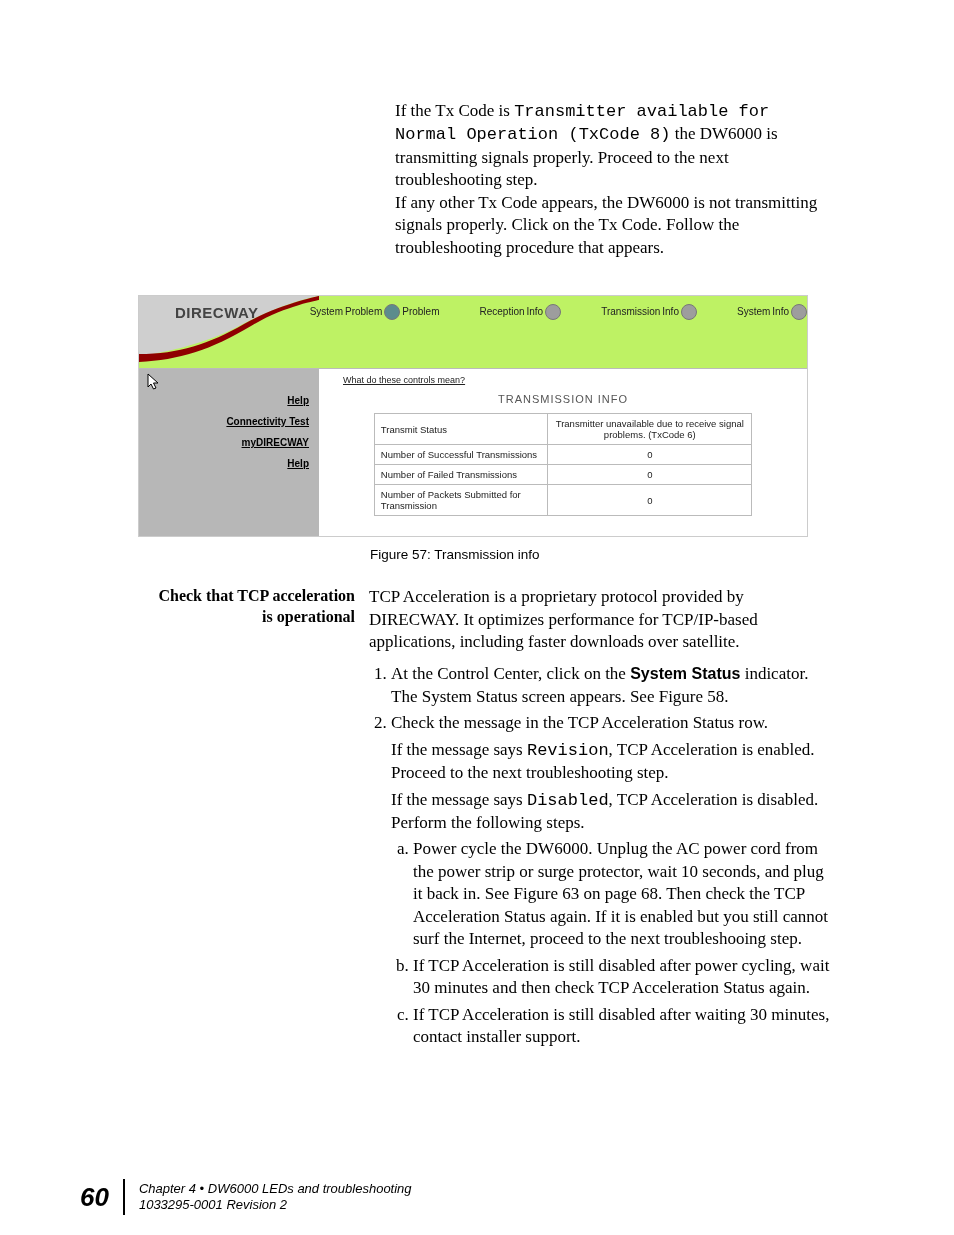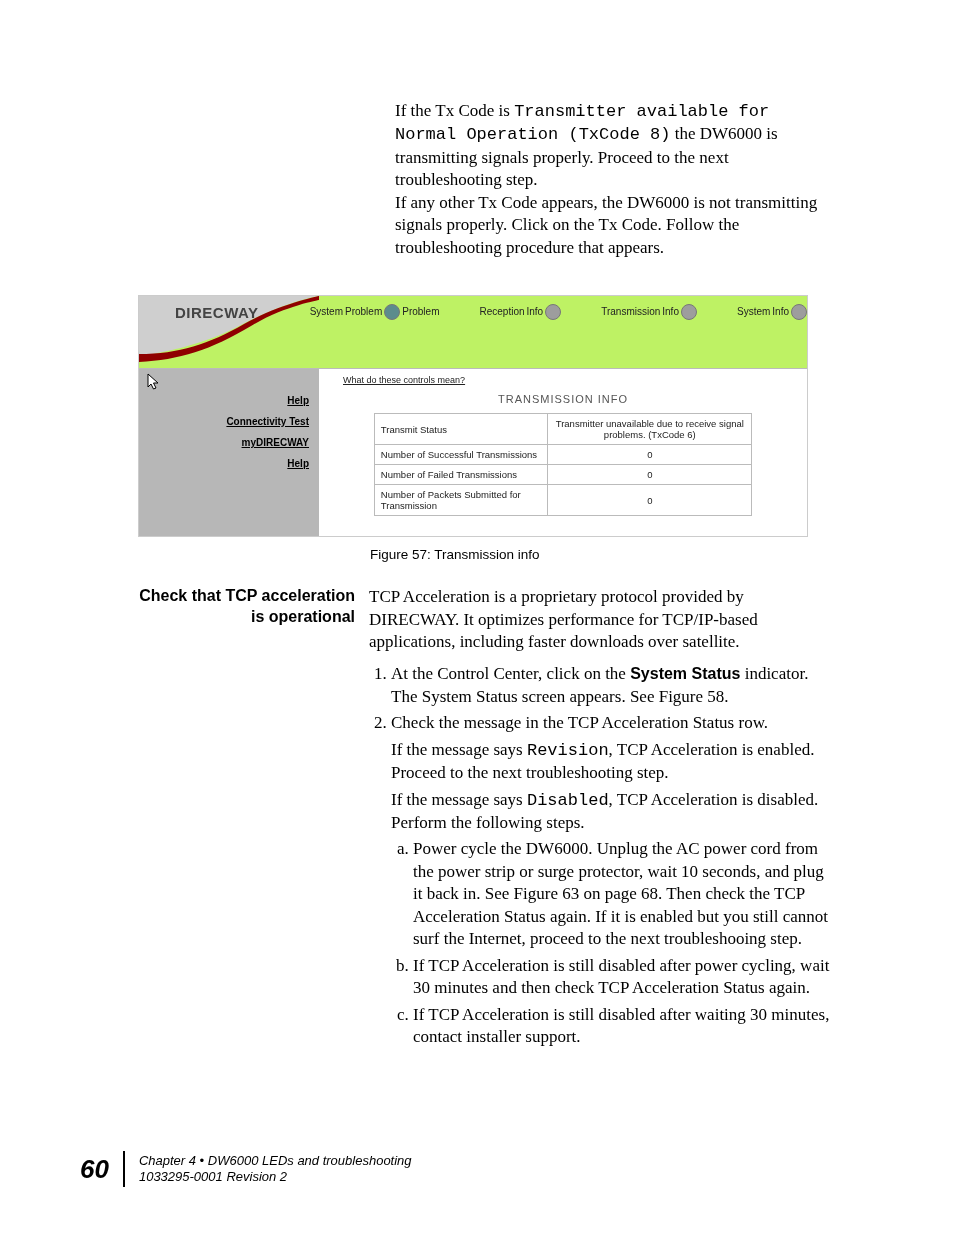--- a/index.html
+++ b/index.html
@@ -27,30 +27,30 @@
   .hint{text-align:left;font-size:9px;text-decoration:underline;margin-bottom:8px}
   .sect{font-size:11px;letter-spacing:1px;color:#555;text-align:center;margin:6px 0 8px 0}
   table.tx{border-collapse:collapse;width:86%;margin:0 auto}
   table.tx td{border:1px solid #bbb;padding:4px 6px;font-size:9.5px}
   table.tx td:first-child{width:46%}
   table.tx td:last-child{text-align:center}
   table.tx td.link{}
   .fig-cap{font-family:Liberation Sans, sans-serif;font-size:13.5px;margin:10px 0 24px 280px}
   
   .two{display:flex;align-items:flex-start}
-  .side-head{width:265px;text-align:right;padding-right:14px;font-family:Liberation Sans, sans-serif;
+  .side-head{width:265px;text-align:right;padding-right:14px;font-family:Liberation Serif, serif;
              font-weight:bold;font-size:16px;line-height:1.3}
   .body-col{flex:1;font-size:17px;line-height:1.32;padding-right:30px}
   ol.num{margin:10px 0 12px 0;padding-left:22px}
   ol.num>li{margin-bottom:4px}
   ol.alpha{list-style-type:lower-alpha;margin:4px 0 0 0;padding-left:22px}
   ol.alpha>li{margin-bottom:4px}
   .bold{font-weight:bold;font-family:Arial,Helvetica,sans-serif;font-size:16px}
   
-  .footer{position:absolute;bottom:48px;left:80px;display:flex;align-items:center;gap:14px;
+  .footer{position:absolute;bottom:20px;left:80px;display:flex;align-items:center;gap:14px;
           font-family:Arial,Helvetica,sans-serif;font-style:italic}
   .pgno{font-size:26px;font-weight:bold}
   .vr{width:2px;height:36px;background:#000}
   .fmeta{font-size:13px;line-height:1.25}
 </style>
 </head>
 <body>
 
 <div class="page">
 

